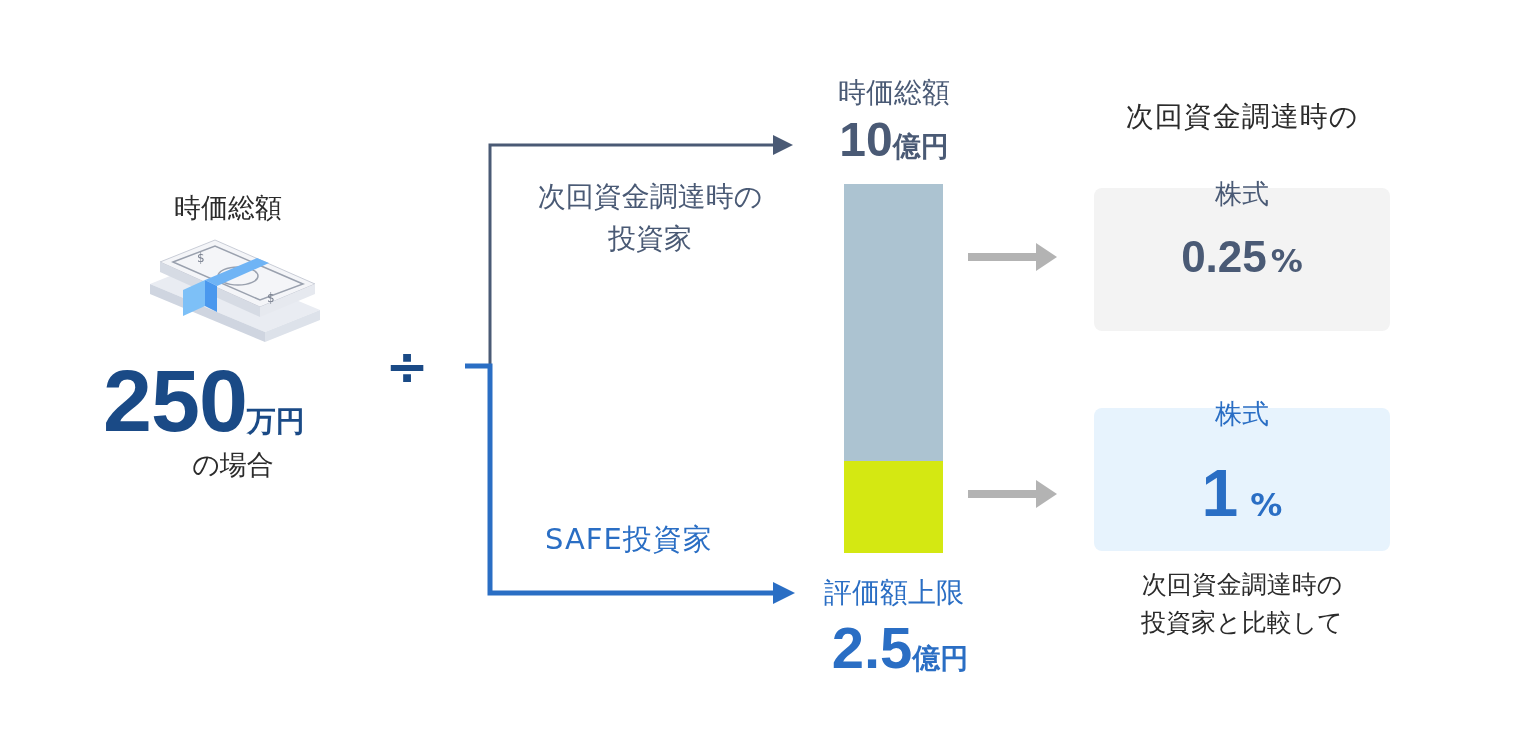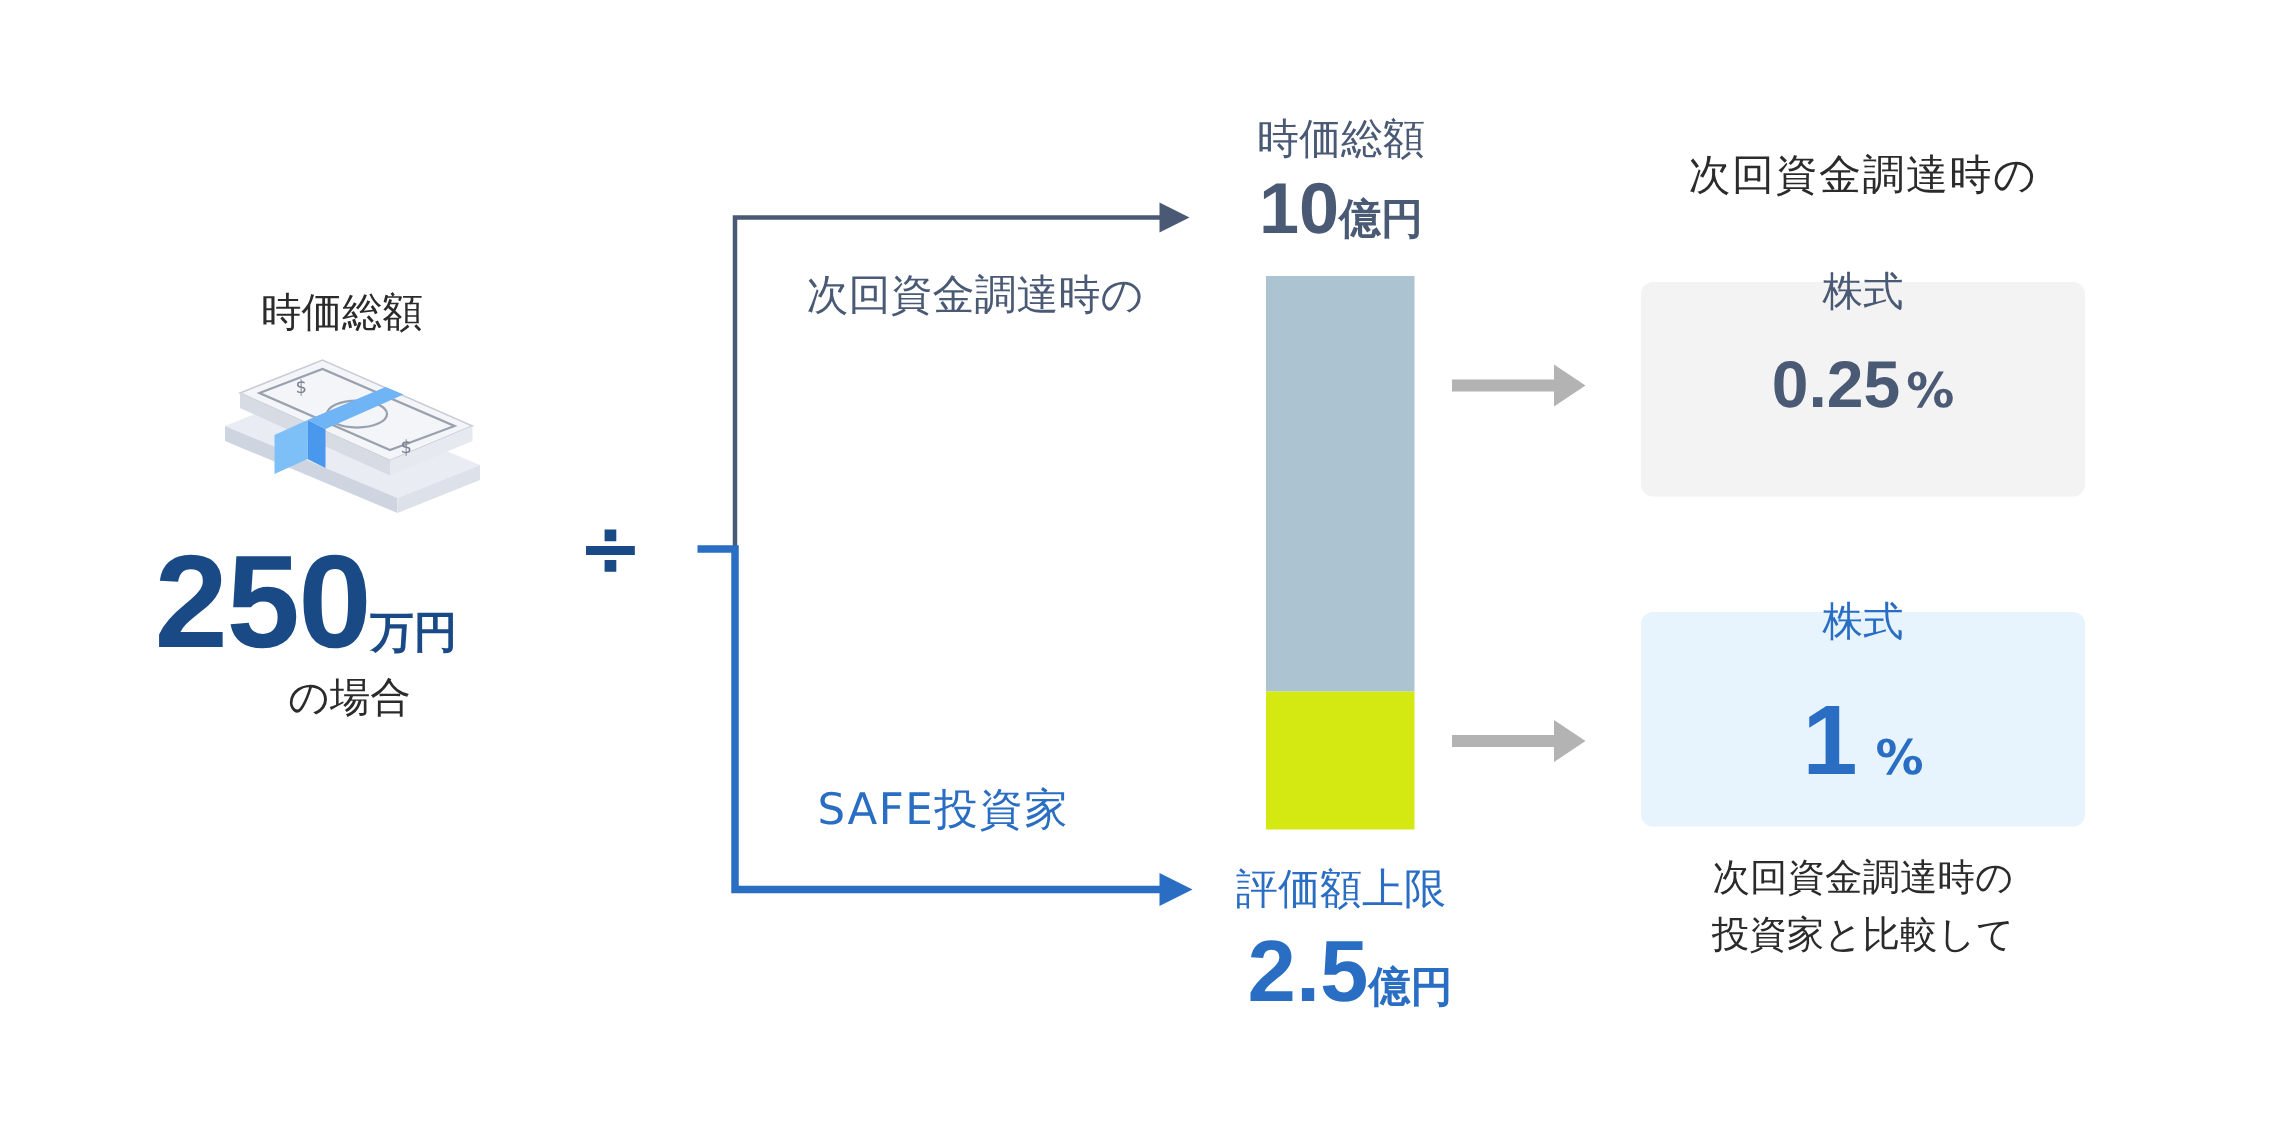--- a/index.html
+++ b/index.html
@@ -57,20 +57,21 @@
   <polygon points="773,582 795,593 773,604" fill="#2a6ec4"></polygon>
 
   <rect x="968" y="253" width="68" height="8" fill="#b3b3b3"></rect>
   <polygon points="1036,243 1057,257 1036,271" fill="#b3b3b3"></polygon>
   <rect x="968" y="490" width="68" height="8" fill="#b3b3b3"></rect>
   <polygon points="1036,480 1057,494 1036,508" fill="#b3b3b3"></polygon>
 </svg>
 
 <div class="abs center slate" style="left:500px; top:176px; width:300px; font-size:28px; line-height:42px;">
   <div>次回資金調達時の</div>
+  <div>投資家</div>
 </div>
 
 <div class="abs center slate" style="left:794px; top:74px; width:200px; font-size:28px;">時価総額</div>
 <div class="abs center slate" style="left:794px; top:112px; width:200px; white-space:nowrap;">
   <span class="num" style="font-size:48px;text-align:center;">10</span><span style="font-size:28px; font-weight:bold;">億円</span>
 </div>
 
 <div class="abs" style="left:844px; top:184px; width:99px; height:277px; background:#acc3d1;"></div>
 <div class="abs" style="left:844px; top:461px; width:99px; height:92px; background:#d4e812;"></div>
 

